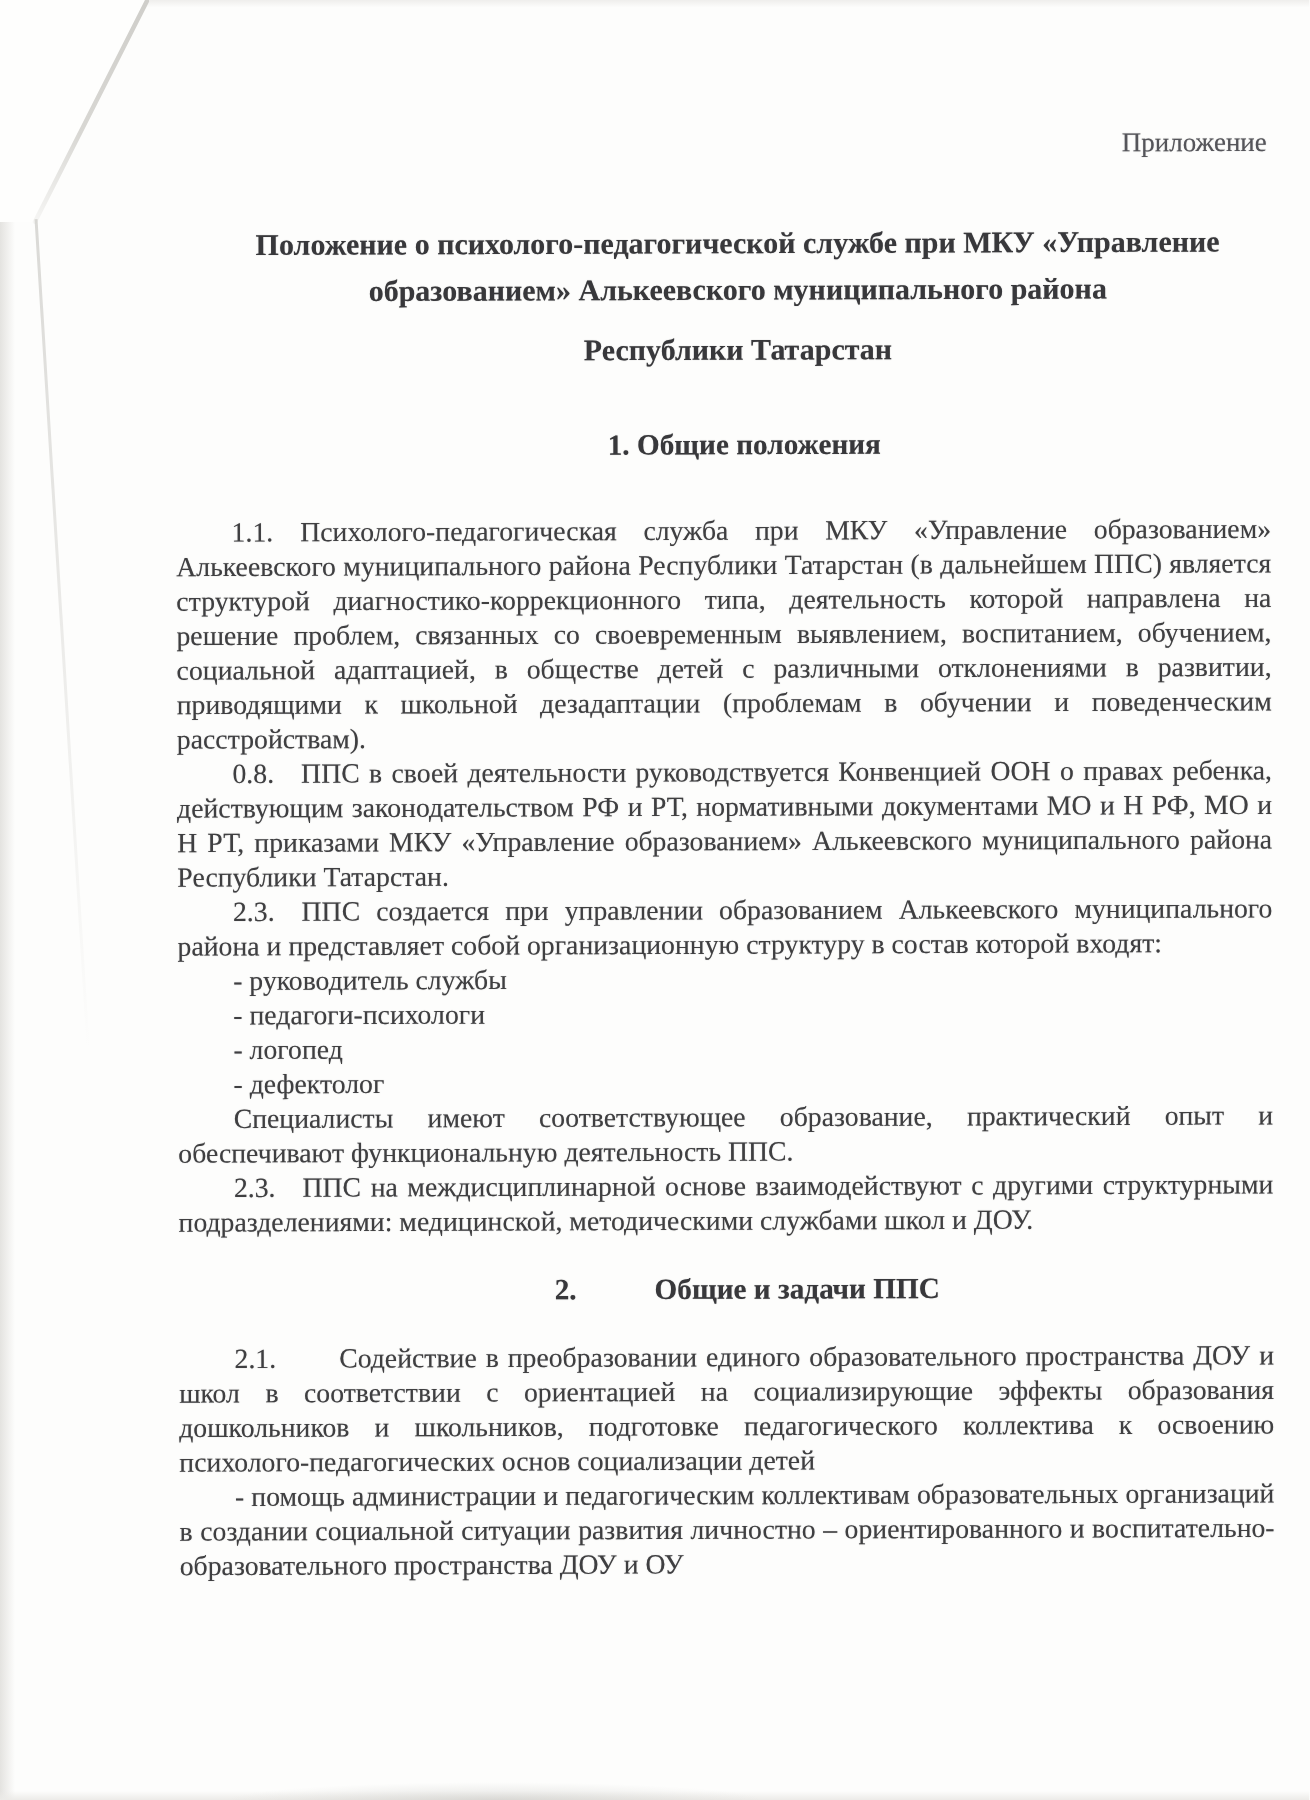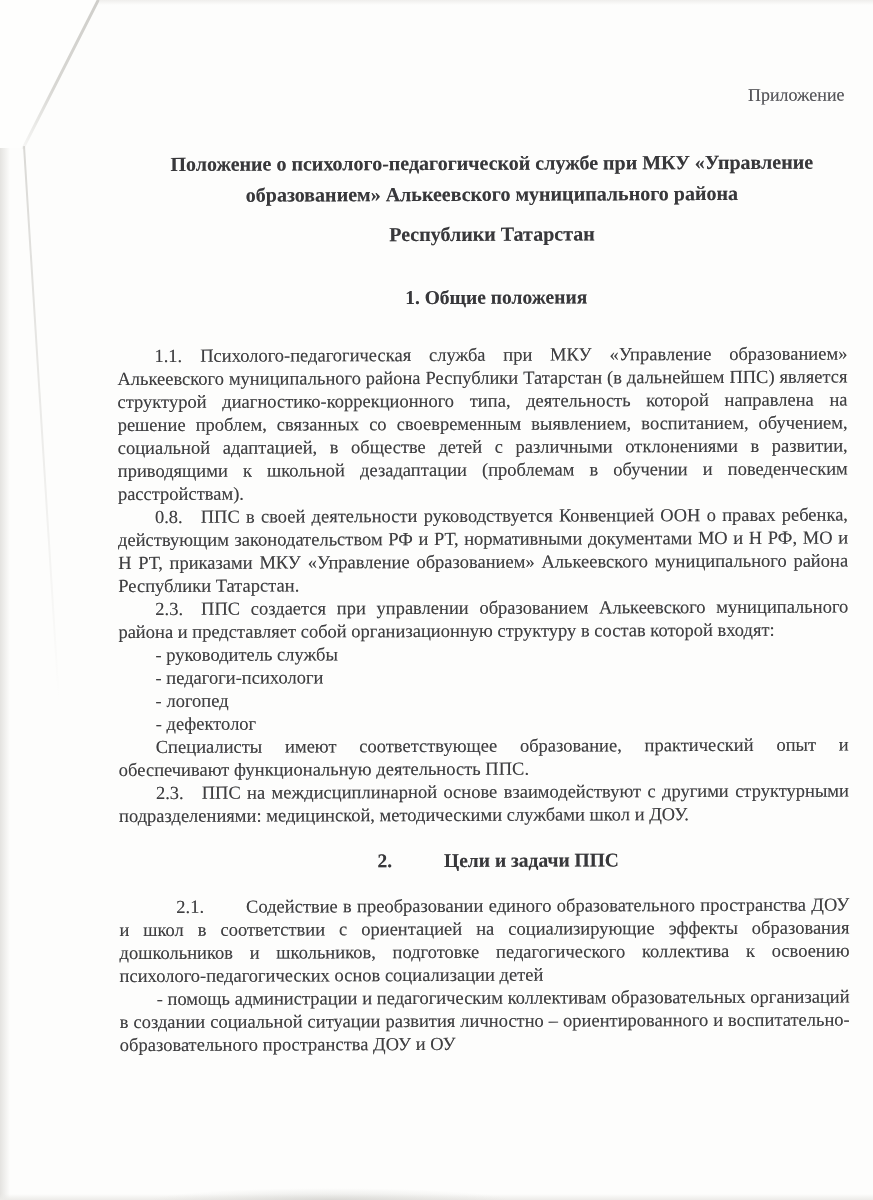--- a/index.html
+++ b/index.html
@@ -89,21 +89,21 @@
   }
   .section-heading .h-num { margin-right: 52px; }
   .body-block { margin-top: 34px; font-size: 18.5px; line-height: 23px; }
   .para {
     margin: 0;
     text-align: justify;
     text-indent: 37px;
     hyphens: none;
   }
   .para .pnum { margin-right: 18px; }
-  .para.wide-num .pnum { margin-right: 42px; margin-left: 20px; }
+  .para.wide-num .pnum { margin-right: 42px; }
   .list-item {
     margin: 0;
     text-indent: 37px;
     text-align: left;
   }
   .s2-heading { margin-top: 22px; margin-bottom: 0; }
   .s2-body { margin-top: 22px; font-size: 18.5px; line-height: 23px; }
 </style>
 </head>
 <body>
@@ -135,21 +135,21 @@
     <p class="list-item">- руководитель службы</p>
     <p class="list-item">- педагоги-психологи</p>
     <p class="list-item">- логопед</p>
     <p class="list-item">- дефектолог</p>
 
     <p class="para">Специалисты имеют соответствующее образование, практический опыт и обеспечивают функциональную деятельность ППС.</p>
 
     <p class="para"><span class="pnum">2.3.</span><span>ППС на междисциплинарной основе взаимодействуют с другими структурными подразделениями: медицинской, методическими службами школ и ДОУ.</span></p>
   </div>
 
-  <h3 class="section-heading s2-heading"><span class="h-num">2.</span><span>Цели и задачи ППС</span></h3>
+  <h3 class="section-heading s2-heading"><span class="h-num">2.</span><span>Общие и задачи ППС</span></h3>
 
   <div class="s2-body">
     <p class="para wide-num"><span class="pnum">2.1.</span><span>Содействие в преобразовании единого образовательного пространства ДОУ и школ в соответствии с ориентацией на социализирующие эффекты образования дошкольников и школьников, подготовке педагогического коллектива к освоению психолого-педагогических основ социализации детей</span></p>
 
     <p class="para">- помощь администрации и педагогическим коллективам образовательных организаций в создании социальной ситуации развития личностно – ориентированного и воспитательно-образовательного пространства ДОУ и ОУ</p>
   </div>
 
 </div>
 
 </body></html>

